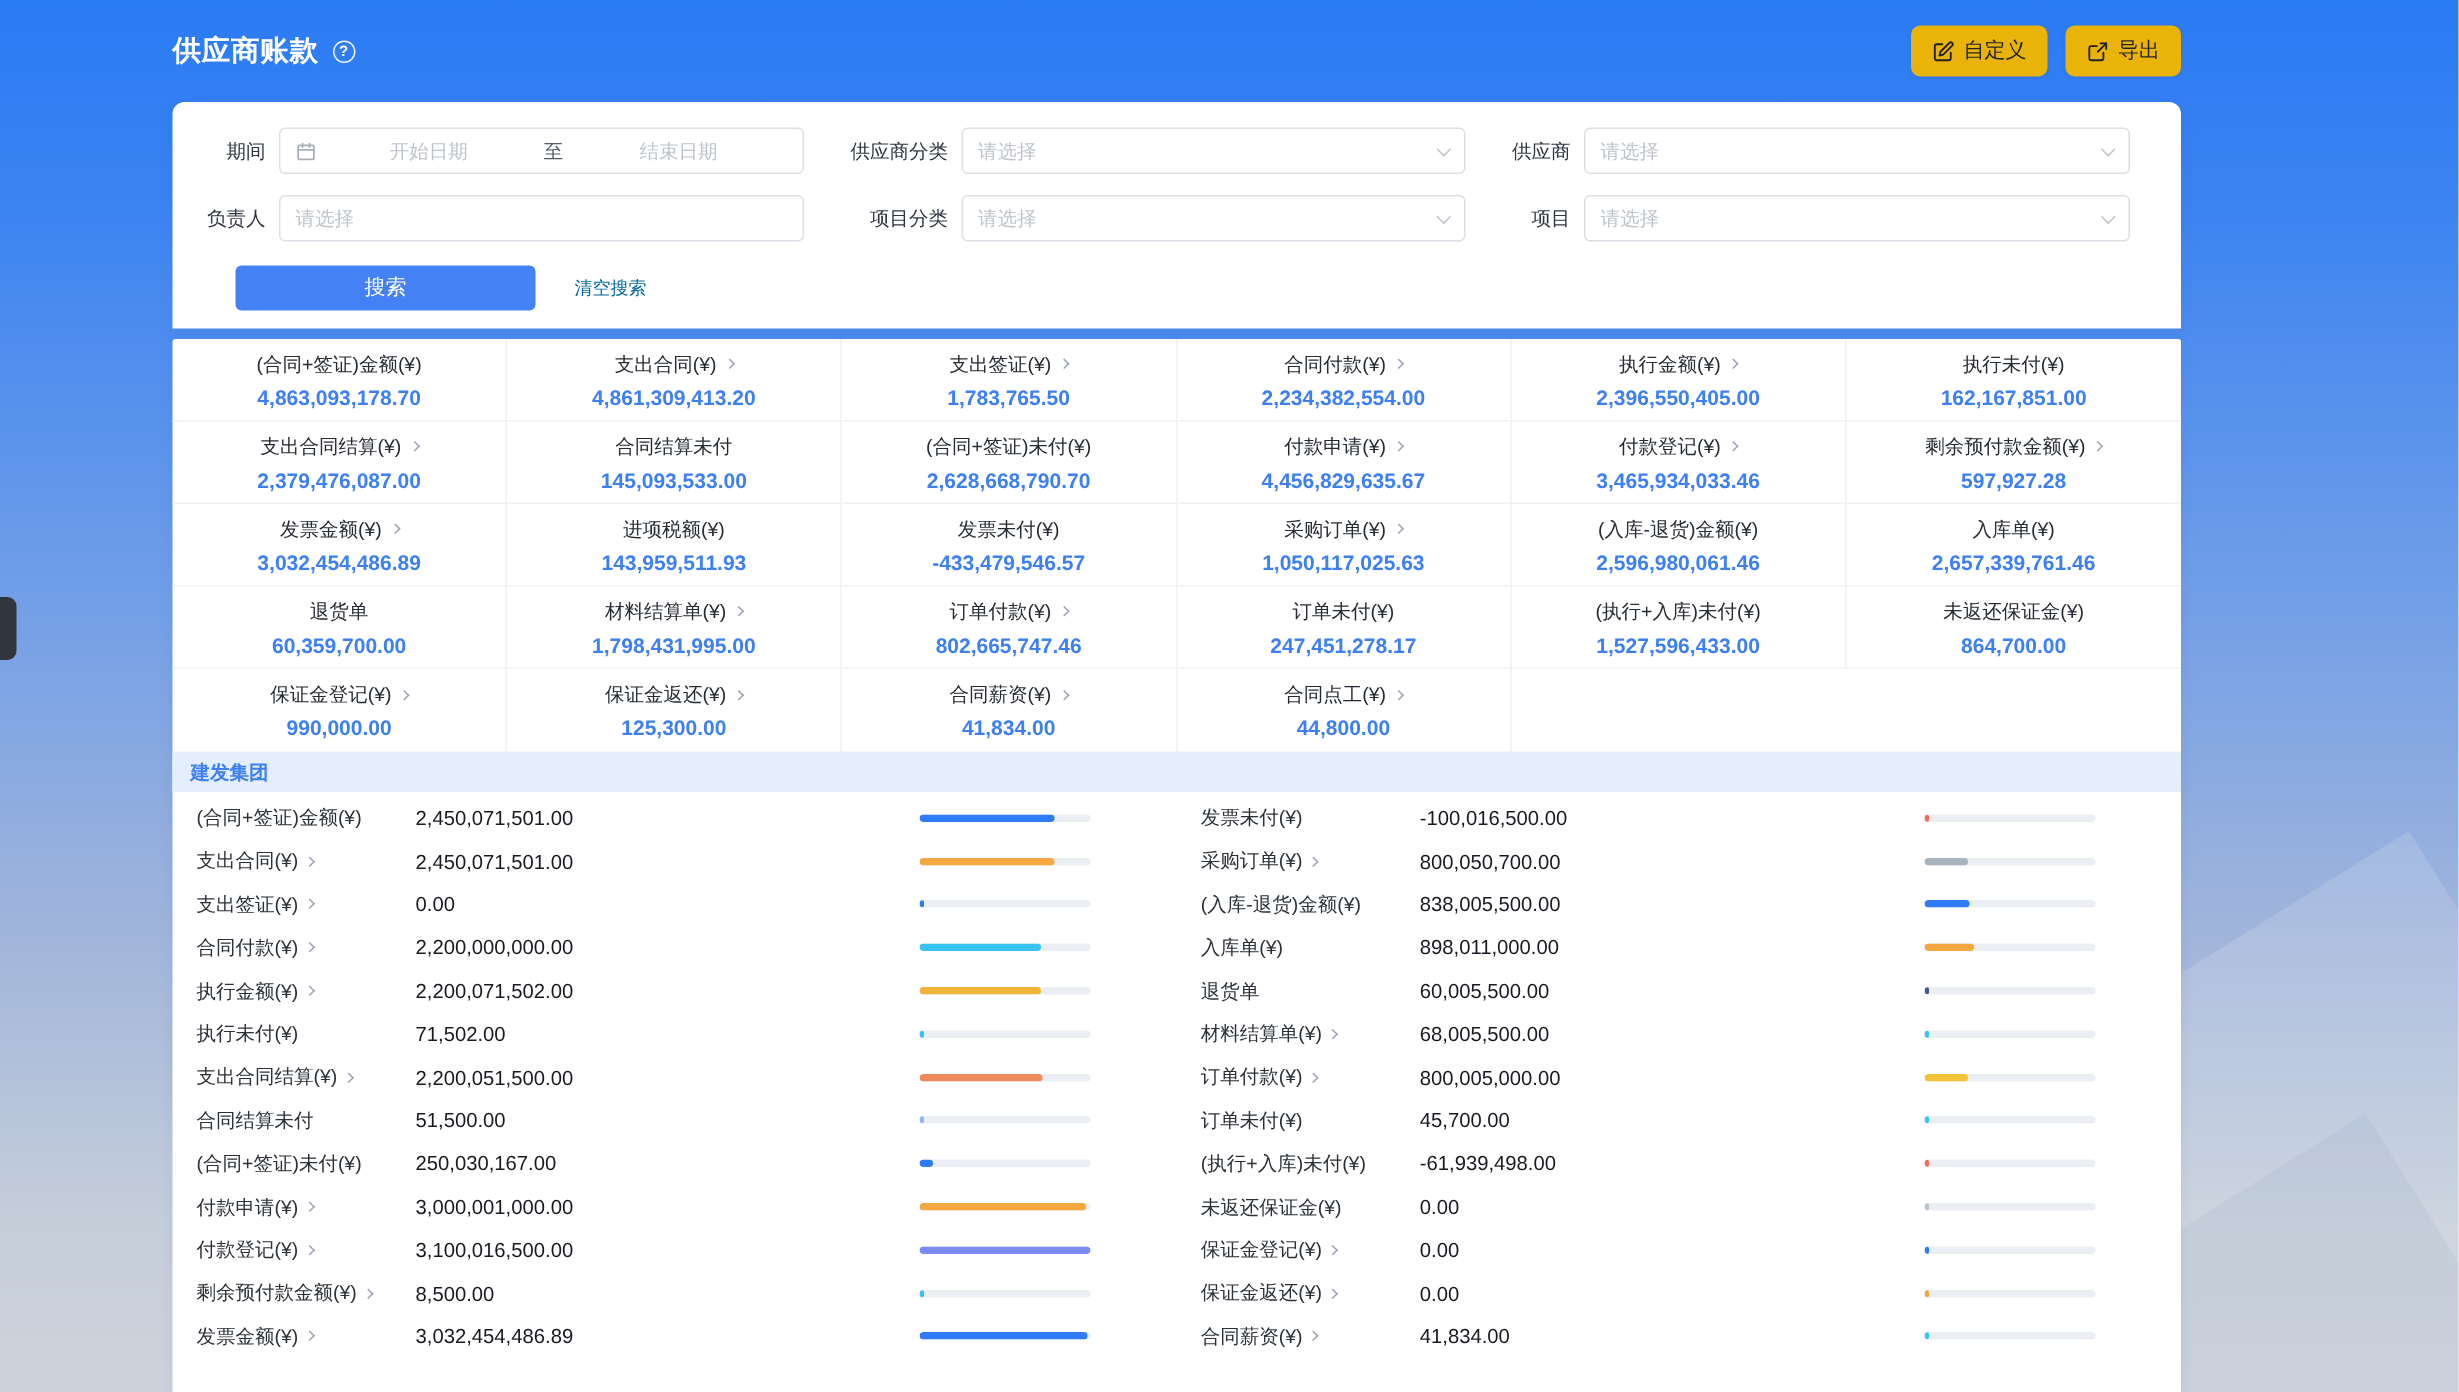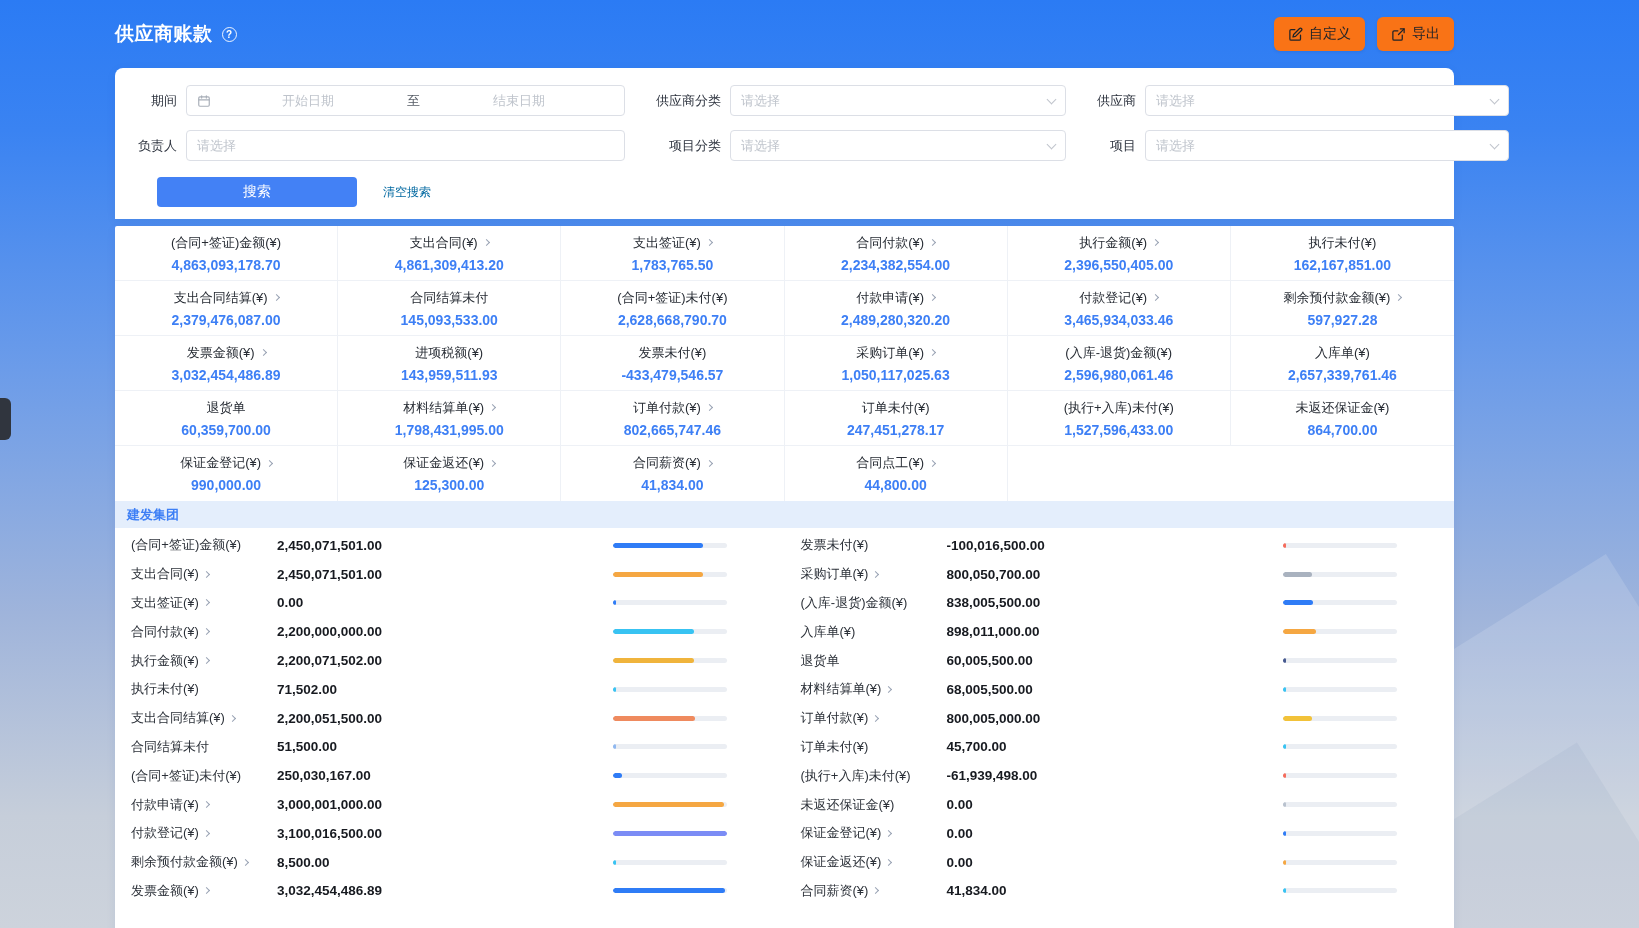--- a/index.html
+++ b/index.html
@@ -19,29 +19,29 @@
 
   .page { width:1339px; margin-left:115px; position:relative; }
 
   
   .hdr { height:68px; display:flex; align-items:center; justify-content:space-between; }
   .hdr-left { display:flex; align-items:center; gap:9px;justify-content:flex-end; }
   .hdr h1 { color:#fff; font-size:19px; font-weight:700; letter-spacing:0.5px; }
   .help { width:15px; height:15px; border:1.5px solid rgba(255,255,255,0.9); border-radius:50%;
           color:#fff; font-size:10px; font-weight:700; display:flex; align-items:center; justify-content:center; cursor:pointer; }
   .hdr-right { display:flex; gap:12px; }
-  .hdr-btn { display:flex; align-items:center; gap:6px; height:34px; padding:0 14px; background:#f97316; border:none;
+  .hdr-btn { display:flex; align-items:center; gap:6px; height:34px; padding:0 14px; background:#eab308; border:none;
              border-radius:6px; font-size:14px; color:#1f2329; cursor:pointer; font-family:inherit; box-shadow:0 1px 3px rgba(20,60,140,.15); }
 
   
   .filter-card { background:#fff; border-radius:8px 8px 0 0; padding:17px 16px 13px 16px; height:151px; box-shadow:0 2px 10px rgba(20,60,140,.08); }
   .f-row { display:flex; align-items:center; margin-bottom:14px; }
   .f-group { display:flex; align-items:center; }
   .f-label { font-size:13px; color:#2f3540; text-align:right; margin-right:9px; flex:none; }
-  .g1 .f-label { width:46px; } .g1 .f-field { width:439px; }
+  .g1 .f-label { width:46px; } .g1 .f-field { width:350px; }
   .g2 { margin-left:18px; } .g2 .f-label { width:78px; } .g2 .f-field { width:336px; }
   .g3 { margin-left:4px; }  .g3 .f-label { width:66px; } .g3 .f-field { width:364px; }
   .f-field { height:31px; border:1px solid #DCDFE6; border-radius:4px; background:#fff; display:flex; align-items:center;
              font-size:13px; padding:0 10px; cursor:pointer; }
   .ph { color:#BFC4CC; }
   .select .ph { flex:1; text-align:left; }
   .arrow { width:7px; height:7px; border-right:1.4px solid #C0C4CC; border-bottom:1.4px solid #C0C4CC;
            transform:rotate(45deg); margin-left:auto; margin-top:-3px; flex:none; }
   .date-range .ph { flex:1; text-align:center; }
   .sep { color:#565C66; flex:none; padding:0 4px; }
@@ -63,21 +63,21 @@
   .s-value { font-size:14px; font-weight:700; color:#3D7FF5; }
   .chev { width:5px; height:5px; border-top:1.4px solid #98A2B3; border-right:1.4px solid #98A2B3;
           transform:rotate(45deg); flex:none; display:inline-block; }
 
   .group-band { height:27px; background:#E4EEFC; display:flex; align-items:center; padding-left:12px; }
   .group-band span { font-size:13px; font-weight:700; color:#3D7FF5; }
 
   .detail { display:grid; grid-template-columns:1fr 1fr; padding-top:3px; }
   .d-row { height:28.8px; display:flex; align-items:center; padding-left:16px; }
   .d-label { width:146px; font-size:13px; color:#2b3038; display:flex; align-items:center; gap:5px; flex:none; }
-  .d-value { width:336px; font-size:13.5px; font-weight:700; color:#171A20; flex:none; }
+  .d-value { width:336px; font-size:13.5px; font-weight:400; color:#171A20; flex:none; }
   .d-track { width:114px; height:5px; border-radius:3px; background:#EBEEF3; flex:none; overflow:hidden; }
   .d-fill { height:100%; border-radius:3px; }
 </style>
 </head>
 <body>
 
 <div class="bg-deco d1"></div>
 <div class="bg-deco d2"></div>
 <div class="side-handle"></div>
 
@@ -227,21 +227,21 @@
       <span>(合同+签证)未付(¥)</span>
 
     </div>
     <div class="s-value">2,628,668,790.70</div>
   </div>
         <div class="s-cell">
     <div class="s-label">
       <span>付款申请(¥)</span>
       <i class="chev"></i>
     </div>
-    <div class="s-value">2,489,280,320.20</div>
+    <div class="s-value">4,456,829,635.67</div>
   </div>
         <div class="s-cell">
     <div class="s-label">
       <span>付款登记(¥)</span>
       <i class="chev"></i>
     </div>
     <div class="s-value">3,465,934,033.46</div>
   </div>
         <div class="s-cell">
     <div class="s-label">

